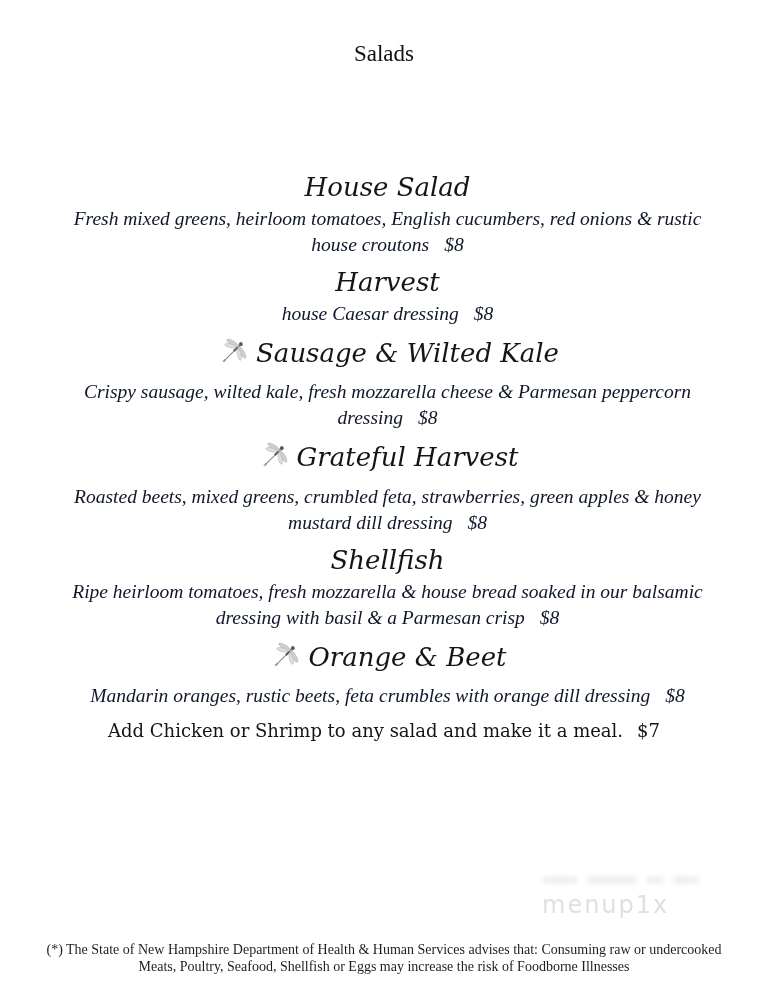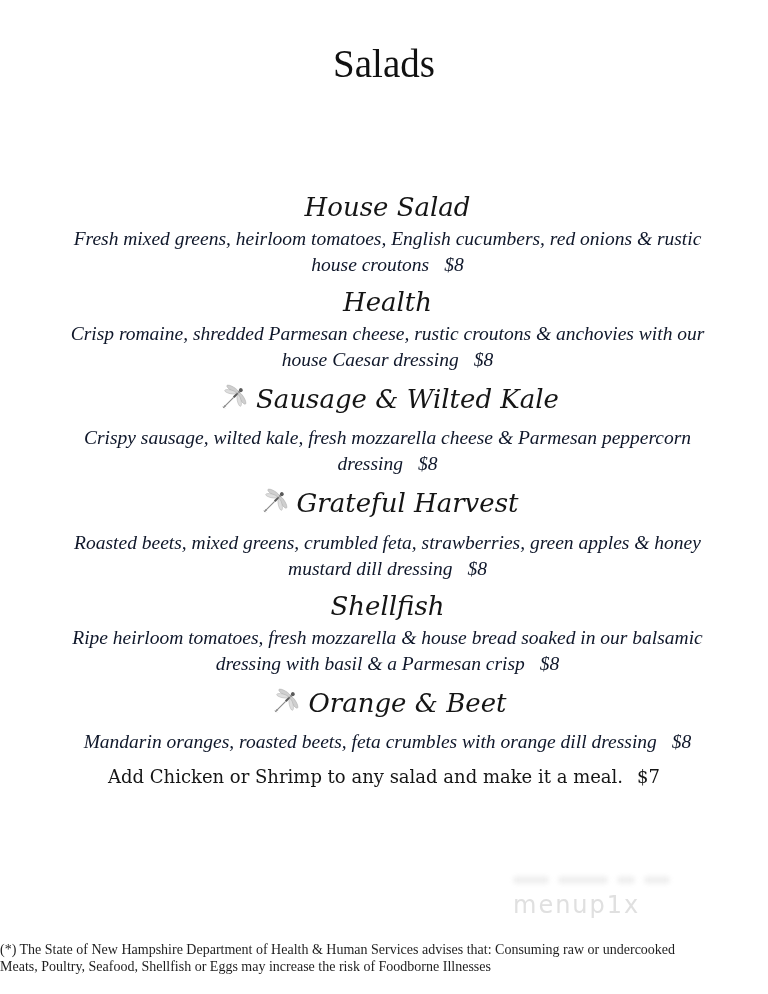--- a/index.html
+++ b/index.html
@@ -10,21 +10,21 @@
     background:#ffffff;
     color:#1b1b1b;
     overflow:hidden;
     font-family:"Liberation Serif", serif;
   }
   .page-title{
     margin:40px 0 0 0;
     text-align:center;
     font-family:"Liberation Serif", serif;
     font-weight:normal;
-    font-size:39px;
+    font-size:23px;
     line-height:1.25;
     color:#111;
   }
   .menu{
     margin-top:103px;
     text-align:center;
   }
   .item{margin:0 0 9px 7px;}
   .item-name{
     margin:0 0 3px 0;
@@ -53,21 +53,21 @@
   .addon{
     margin:10px 0 0 0;
     font-family:"DejaVu Serif", serif;
     font-size:18px;
     line-height:24px;
     color:#151515;
   }
   .addon .price{margin-left:14px;}
   .watermark{
     position:absolute;
-    left:513px;top:876px;
+    left:542px;top:876px;
     width:170px;
     pointer-events:none;
   }
   .watermark-blur{
     display:flex;gap:9px;
     height:10px;
     filter:blur(2px);
     opacity:.55;
   }
   .watermark-blur i{
@@ -81,21 +81,21 @@
     margin-top:7px;
     font-family:"DejaVu Sans", sans-serif;
     font-size:24px;
     letter-spacing:2px;
     color:#e0e0e0;
     line-height:1;
   }
   .footer{
     position:absolute;
     left:0;right:0;top:941px;
-    text-align:left;
+    text-align:center;
   }
   .footer p{
     margin:0;
     font-family:"Liberation Serif", serif;
     font-size:14px;
     line-height:17px;
     color:#1e1e1e;
   }
 </style>
 </head>
@@ -125,22 +125,21 @@
 
   <div class="menu">
 
     <section class="item">
       <h2 class="item-name"><span>House Salad</span></h2>
       <p class="desc-line"><span>Fresh mixed greens, heirloom tomatoes, English cucumbers, red onions &amp; rustic</span></p>
       <p class="desc-line"><span>house croutons</span><span class="price">$8</span></p>
     </section>
 
     <section class="item">
-      <h2 class="item-name"><span>Health</span></h2>
-      <p class="desc-line"><span>Crisp romaine, shredded Parmesan cheese, rustic croutons &amp; anchovies with our</span></p>
+      <h2 class="item-name"><span>Harvest</span></h2>
       <p class="desc-line"><span>house Caesar dressing</span><span class="price">$8</span></p>
     </section>
 
     <section class="item">
       <h2 class="item-name"><span class="dragonfly"><svg width="33" height="33" viewBox="0 0 24 30">
               <use href="#dragonfly-shape"></use>
             </svg></span><span>Sausage &amp; Wilted Kale</span></h2>
       <p class="desc-line"><span>Crispy sausage, wilted kale, fresh mozzarella cheese &amp; Parmesan peppercorn</span></p>
       <p class="desc-line"><span>dressing</span><span class="price">$8</span></p>
     </section>
@@ -156,21 +155,21 @@
     <section class="item">
       <h2 class="item-name"><span>Shellfish</span></h2>
       <p class="desc-line"><span>Ripe heirloom tomatoes, fresh mozzarella &amp; house bread soaked in our balsamic</span></p>
       <p class="desc-line"><span>dressing with basil &amp; a Parmesan crisp</span><span class="price">$8</span></p>
     </section>
 
     <section class="item">
       <h2 class="item-name"><span class="dragonfly"><svg width="33" height="33" viewBox="0 0 24 30">
               <use href="#dragonfly-shape"></use>
             </svg></span><span>Orange &amp; Beet</span></h2>
-      <p class="desc-line"><span>Mandarin oranges, roasted beets, feta crumbles with orange dill dressing</span><span class="price">$8</span></p>
+      <p class="desc-line"><span>Mandarin oranges, rustic beets, feta crumbles with orange dill dressing</span><span class="price">$8</span></p>
     </section>
 
     <p class="addon"><span>Add Chicken or Shrimp to any salad and make it a meal.</span><span class="price">$7</span></p>
 
   </div>
 
   <div class="watermark">
     <div class="watermark-blur">
         <i></i>
         <i></i>

